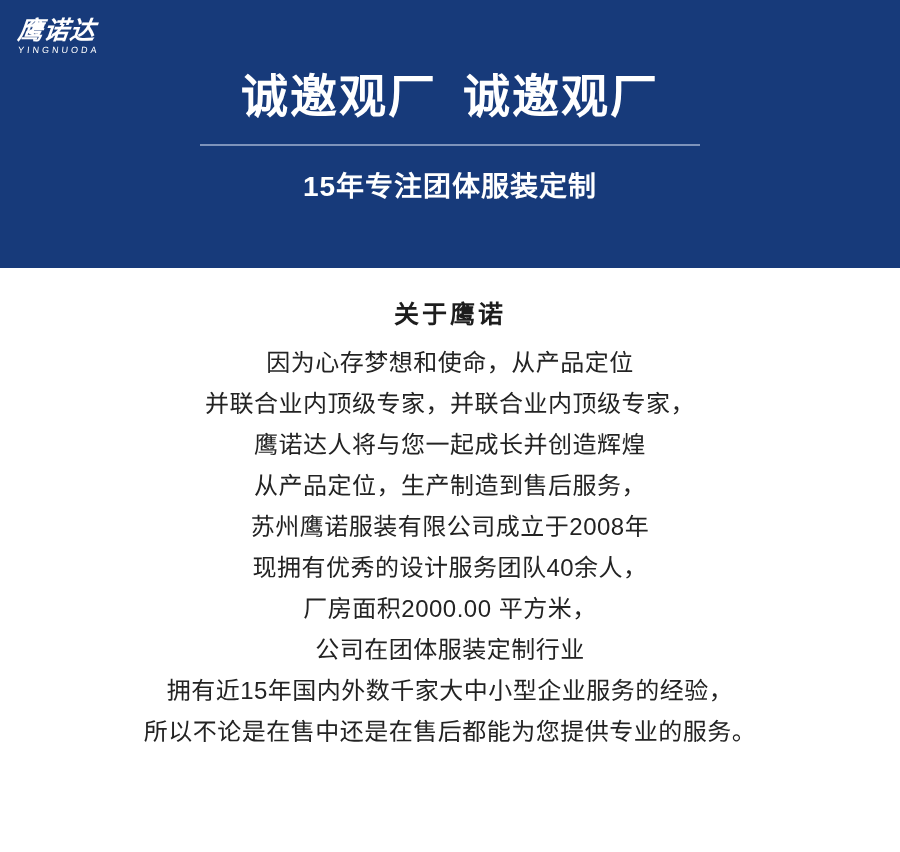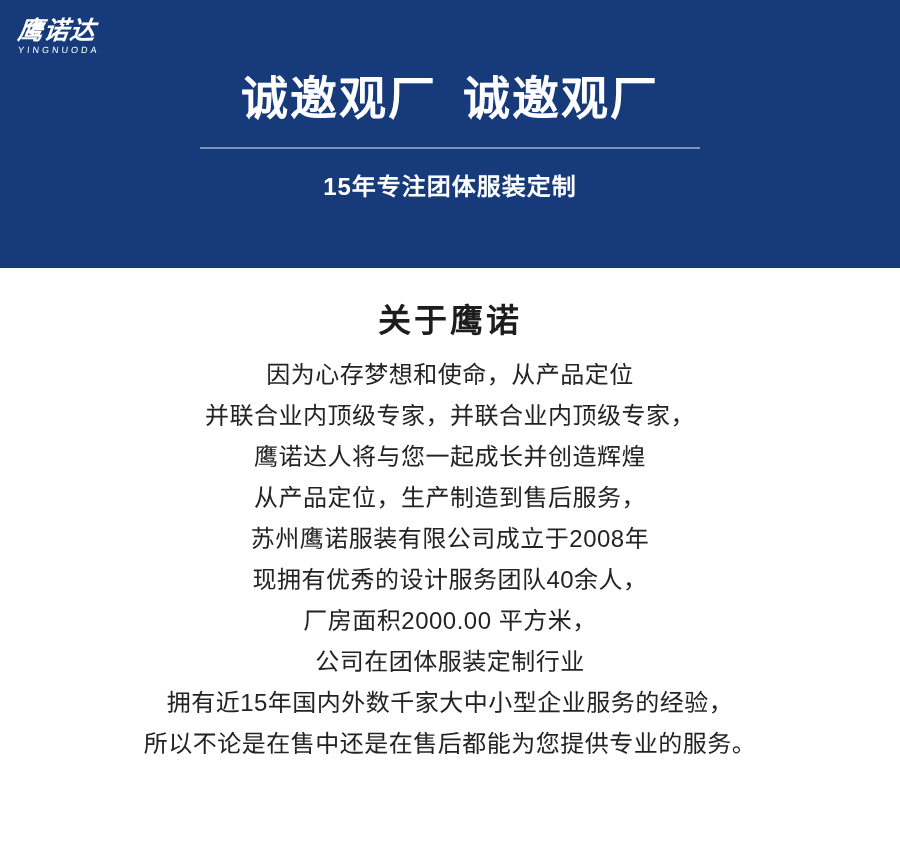--- a/index.html
+++ b/index.html
@@ -88,38 +88,38 @@
 
   .banner-divider {
     width: 500px;
     height: 2px;
     background: #7e93bb;
     margin: 20px 0 18px 0;
   }
 
   .banner-subtitle {
     color: #ffffff;
-    font-size: 24px;
+    font-size: 28px;
     font-weight: bold;
     letter-spacing: 1px;
     text-align: center;
     white-space: nowrap;
   }
 
   
   .about {
     position: relative;
     width: 900px;
     padding-top: 26px;
     text-align: center;
   }
 
   .about-heading {
     color: #1d1d1d;
-    font-size: 33px;
+    font-size: 25px;
     font-weight: bold;
     letter-spacing: 3px;
     margin-bottom: 12px;
   }
 
   .about-lines {
     display: block;
   }
 
   .about-line {

